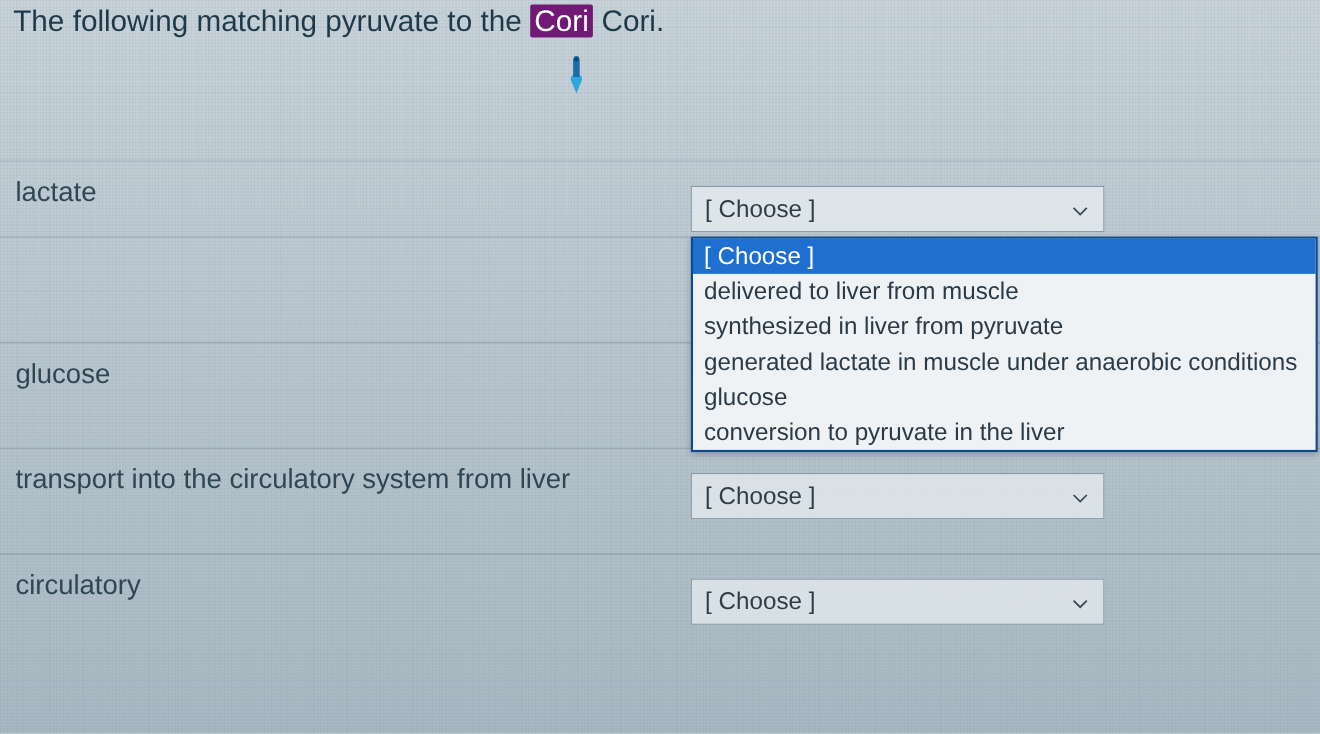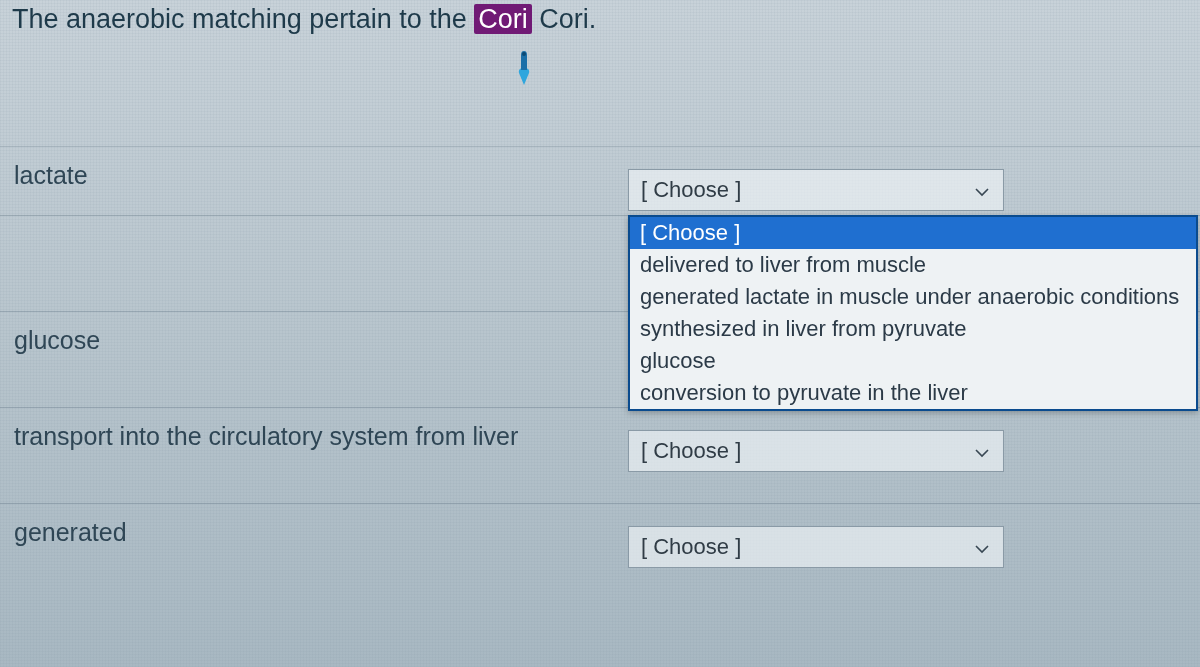--- a/index.html
+++ b/index.html
@@ -89,21 +89,21 @@
   }
   .dropdown .opt.sel {
     background: #1f6fd0;
     color: #ffffff;
   }
 </style>
 </head>
 <body>
 
 <div class="question-text">
-  <span>The anaerobic matching pertain to the </span><span class="highlight">Cori</span><span> Cori.</span>
+  <span>The following matching pyruvate to the </span><span class="highlight">Cori</span><span> Cori.</span>
   <div class="pen-wrap">
     <span class="pen-icon">
       <svg viewBox="0 0 28 38">
         <path d="M14 36 L9 24 Q8 20 12 19 L16 19 Q20 20 19 24 Z" fill="#2fa6dd"></path>
         <path d="M11 21 L17 21 L17 6 Q17 2 14 2 Q11 2 11 6 Z" fill="#1b6fa8"></path>
         <circle cx="14" cy="5" r="2" fill="#0c4a74"></circle>
       </svg>
     </span>
   </div>
 </div>
@@ -119,22 +119,22 @@
           <svg width="14" height="10" viewBox="0 0 14 10">
               <path d="M1 2 L7 8 L13 2" stroke="#384753" stroke-width="1.6" fill="none"></path>
             </svg>
         </span>
       </div>
     </div>
 
     <div class="dropdown">
       <div class="opt sel">[ Choose ]</div>
       <div class="opt">delivered to liver from muscle</div>
+      <div class="opt">synthesized in liver from pyruvate</div>
       <div class="opt">generated lactate in muscle under anaerobic conditions</div>
-      <div class="opt">synthesized in liver from pyruvate</div>
       <div class="opt">glucose</div>
       <div class="opt">conversion to pyruvate in the liver</div>
     </div>
   </div>
 
   <div class="row">
     <div class="answer"></div>
   </div>
 
   <div class="row">
@@ -159,21 +159,21 @@
         <span class="chev">
           <svg width="14" height="10" viewBox="0 0 14 10">
               <path d="M1 2 L7 8 L13 2" stroke="#384753" stroke-width="1.6" fill="none"></path>
             </svg>
         </span>
       </div>
     </div>
   </div>
 
   <div class="row" style="border-bottom:none;">
-    <div class="term">generated</div>
+    <div class="term">circulatory</div>
     <div class="answer">
       <div class="select-box">
         <span>[ Choose ]</span>
         <span class="chev">
           <svg width="14" height="10" viewBox="0 0 14 10">
               <path d="M1 2 L7 8 L13 2" stroke="#384753" stroke-width="1.6" fill="none"></path>
             </svg>
         </span>
       </div>
     </div>

